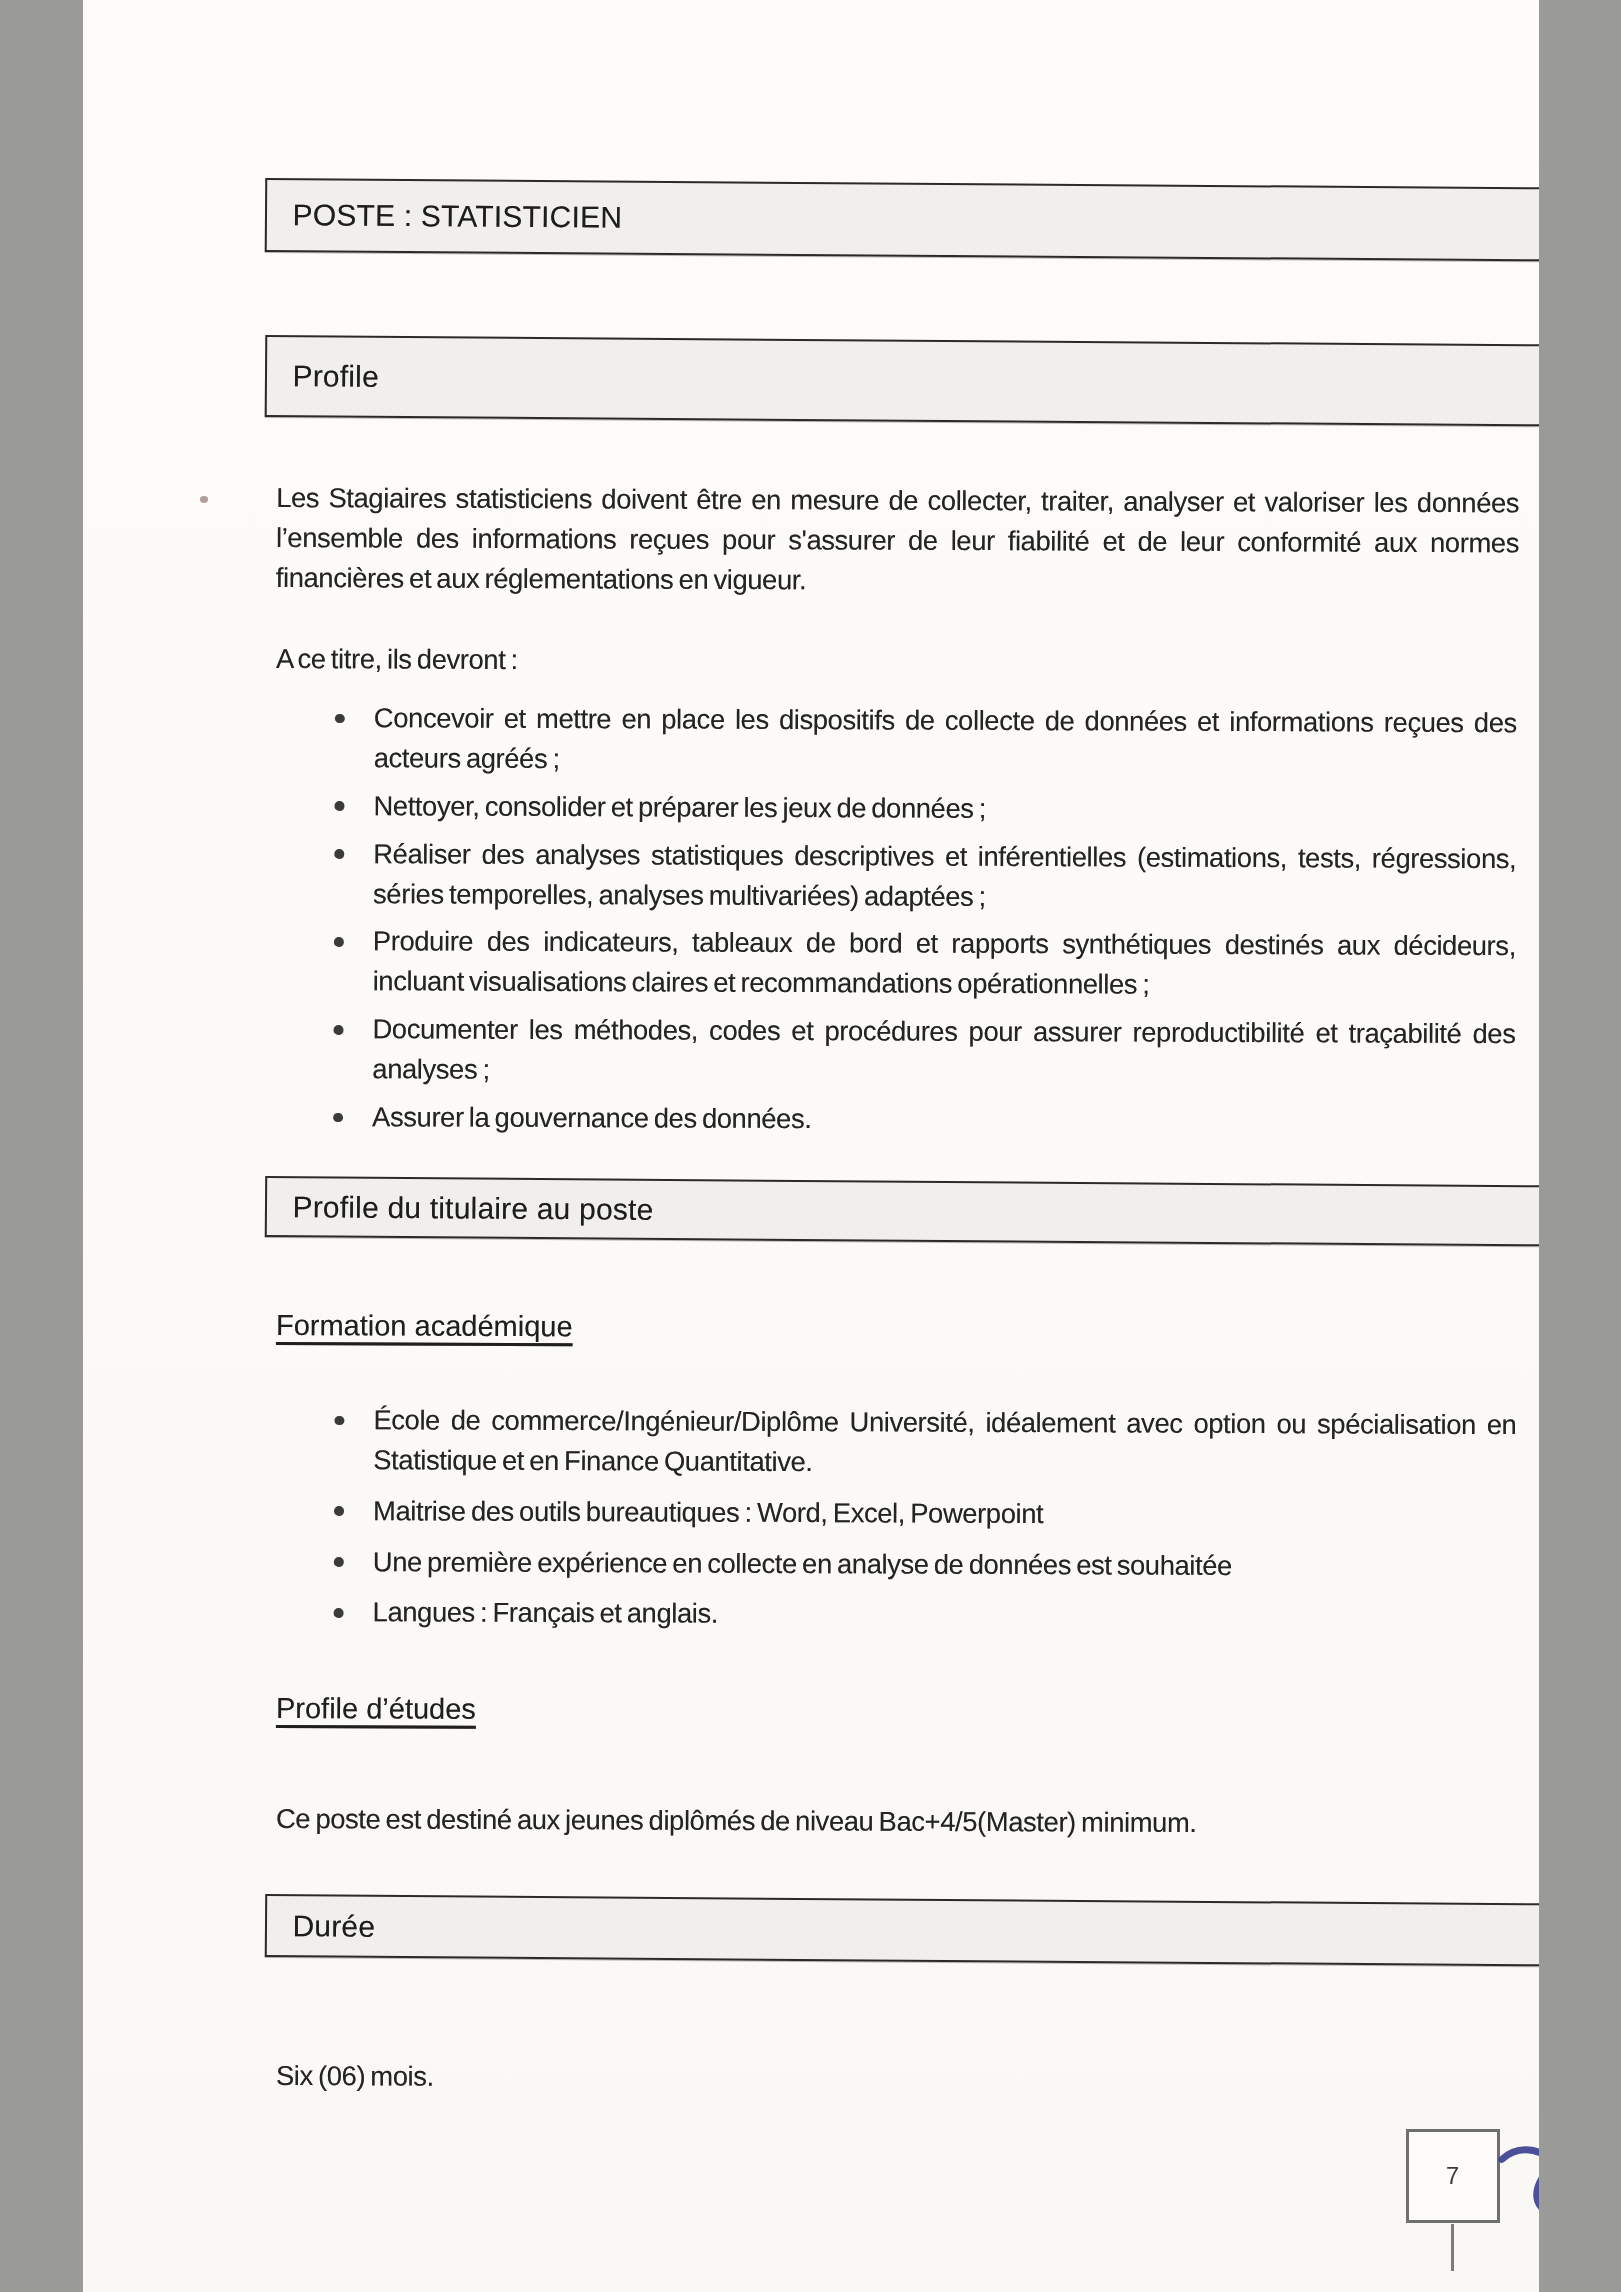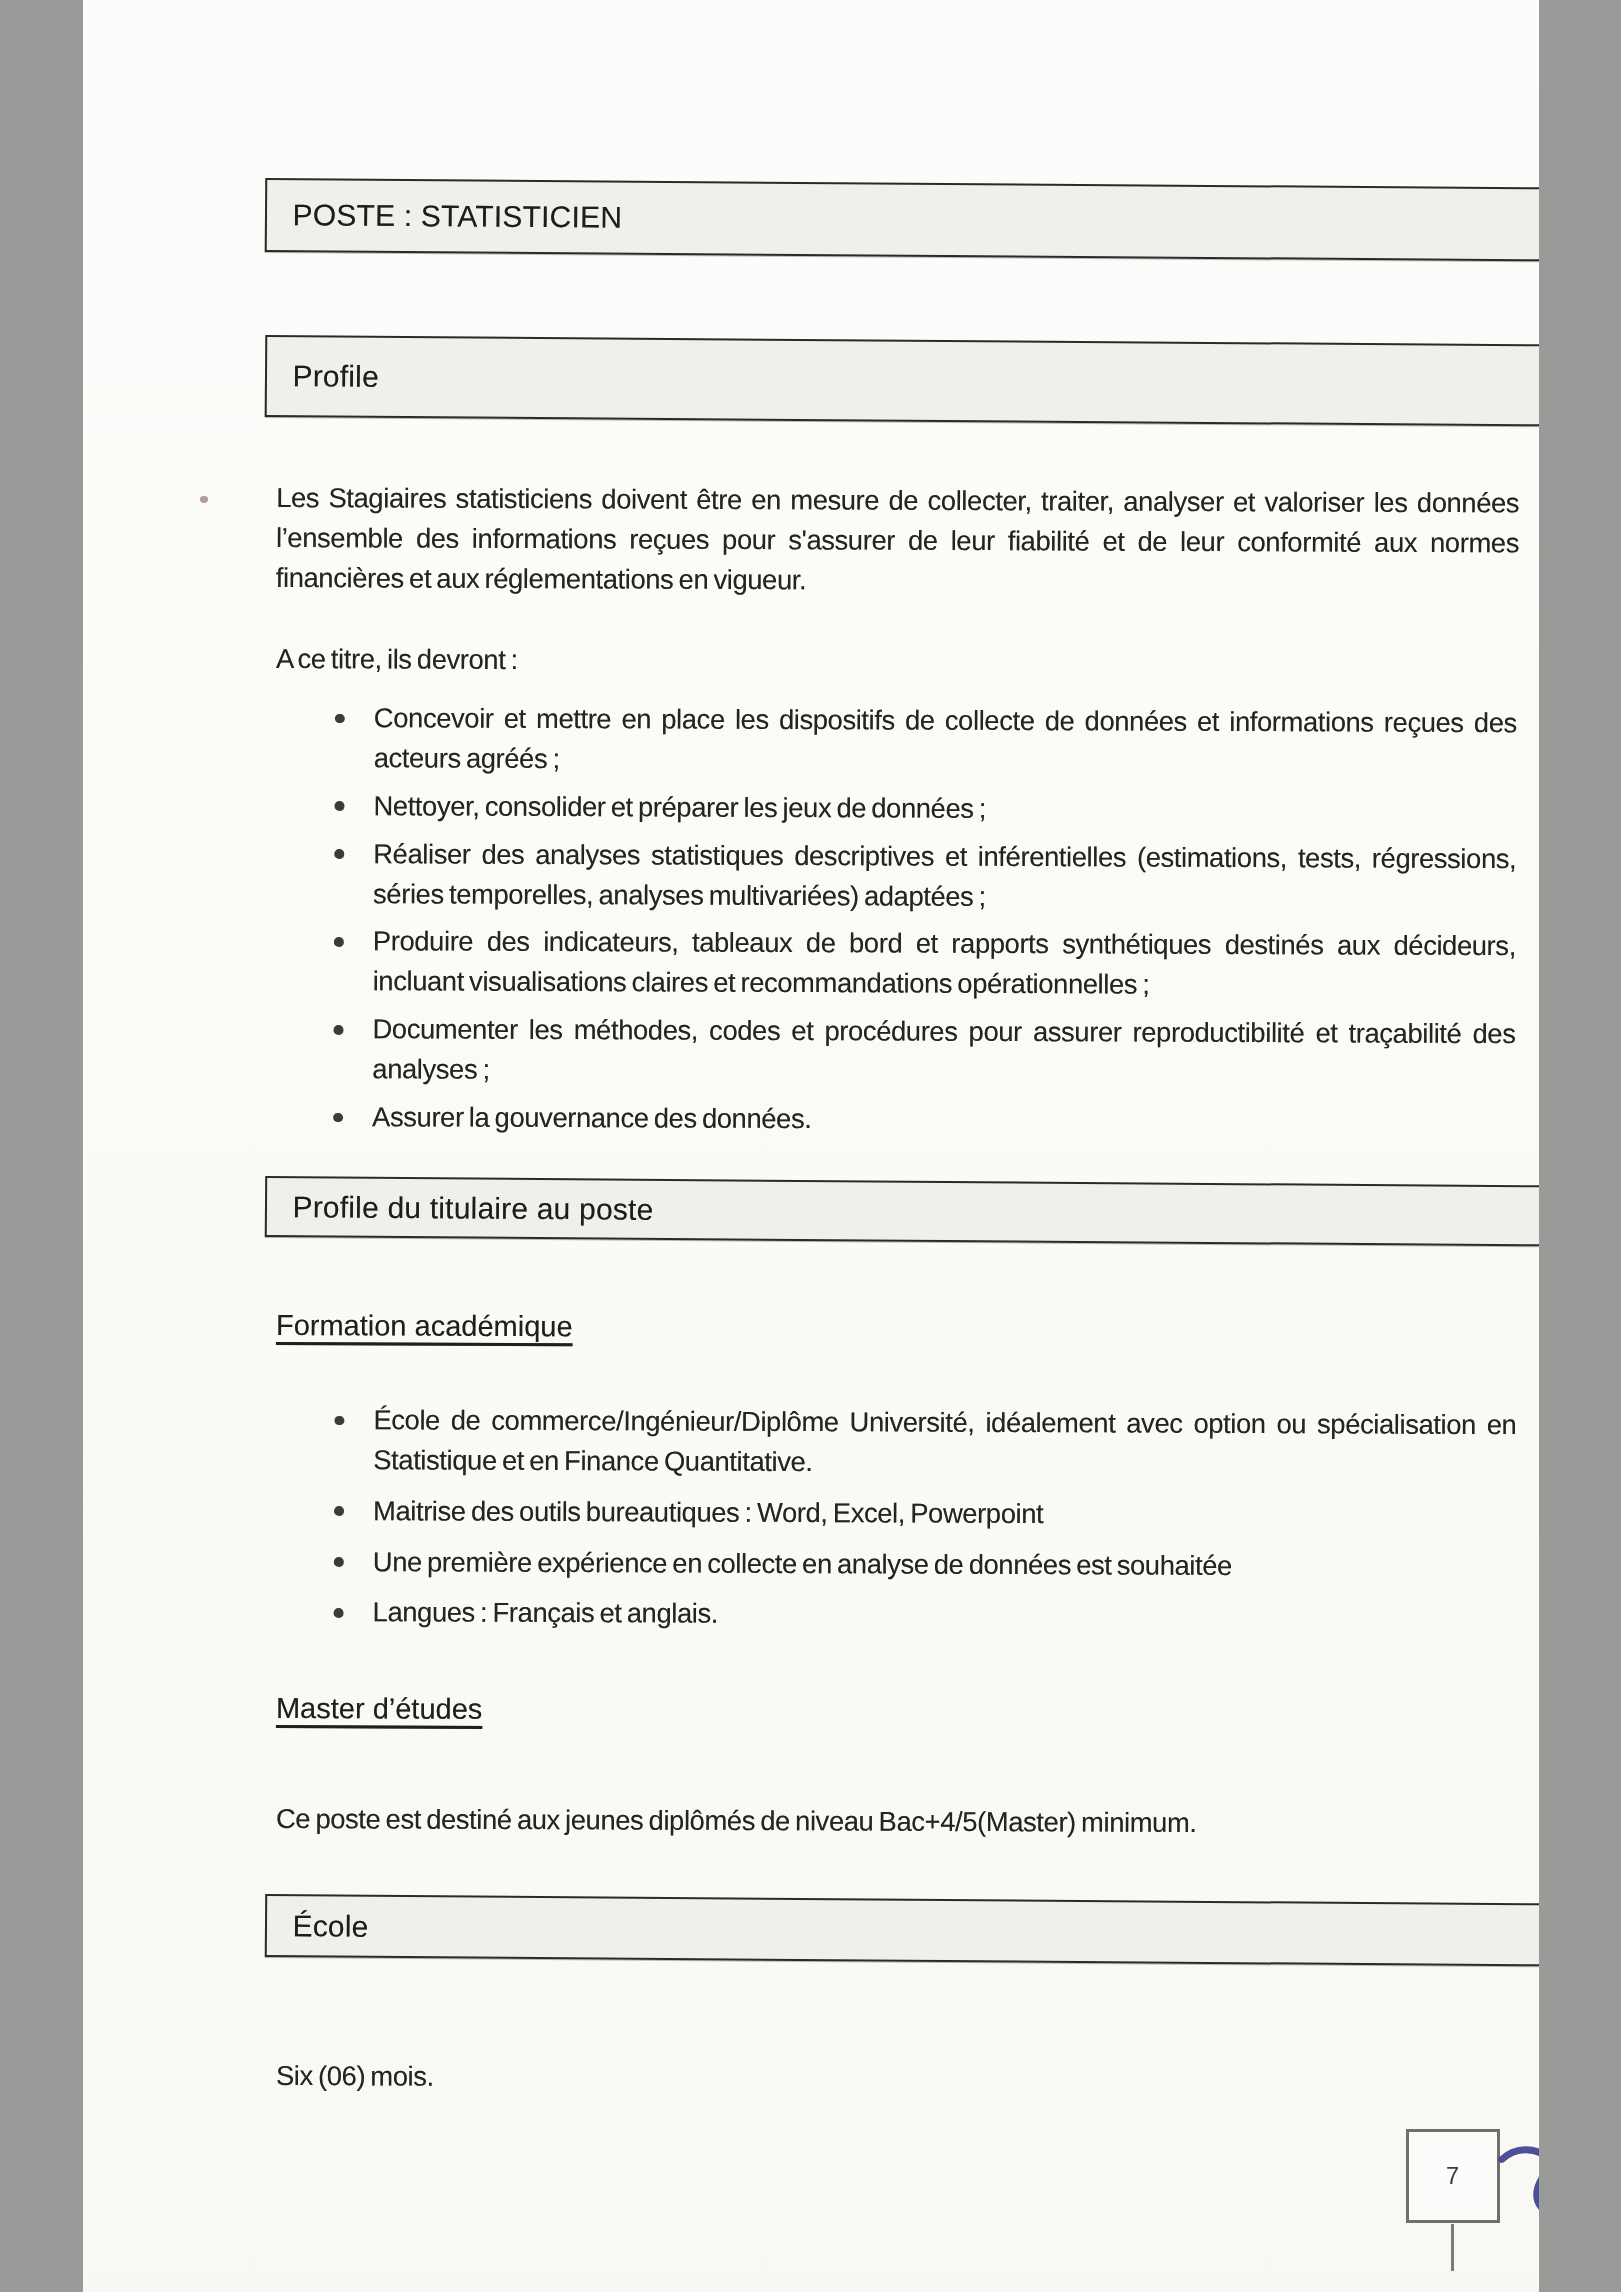--- a/index.html
+++ b/index.html
@@ -178,25 +178,25 @@
         <span class="dot"></span>
         <span>Une première expérience en collecte en analyse de données est souhaitée</span>
       </li>
 
       <li>
         <span class="dot"></span>
         <span>Langues : Français et anglais.</span>
       </li>
     </ul>
 
-  <div class="uhead tilt-sm" id="niveau-heading">Master d’études</div>
+  <div class="uhead tilt-sm" id="niveau-heading">Profile d’études</div>
   <p class="bodytext tilt-sm" id="niveau-text">Ce poste est destiné aux jeunes diplômés de niveau Bac+4/5(Master) minimum.</p>
 
   <div class="hbox tilt" id="box-duree">
-    <span class="hlabel">École</span>
+    <span class="hlabel">Durée</span>
   </div>
   <p class="bodytext tilt-sm" id="duree-text">Six (06) mois.</p>
 
   <div id="page-number-box">
     <span>7</span>
   </div>
   <div id="page-number-tail"></div>
 
   <svg id="signature" width="225" height="147" viewBox="0 0 230 150">
     <path d="M12 79 C 26 66, 46 66, 61 78

